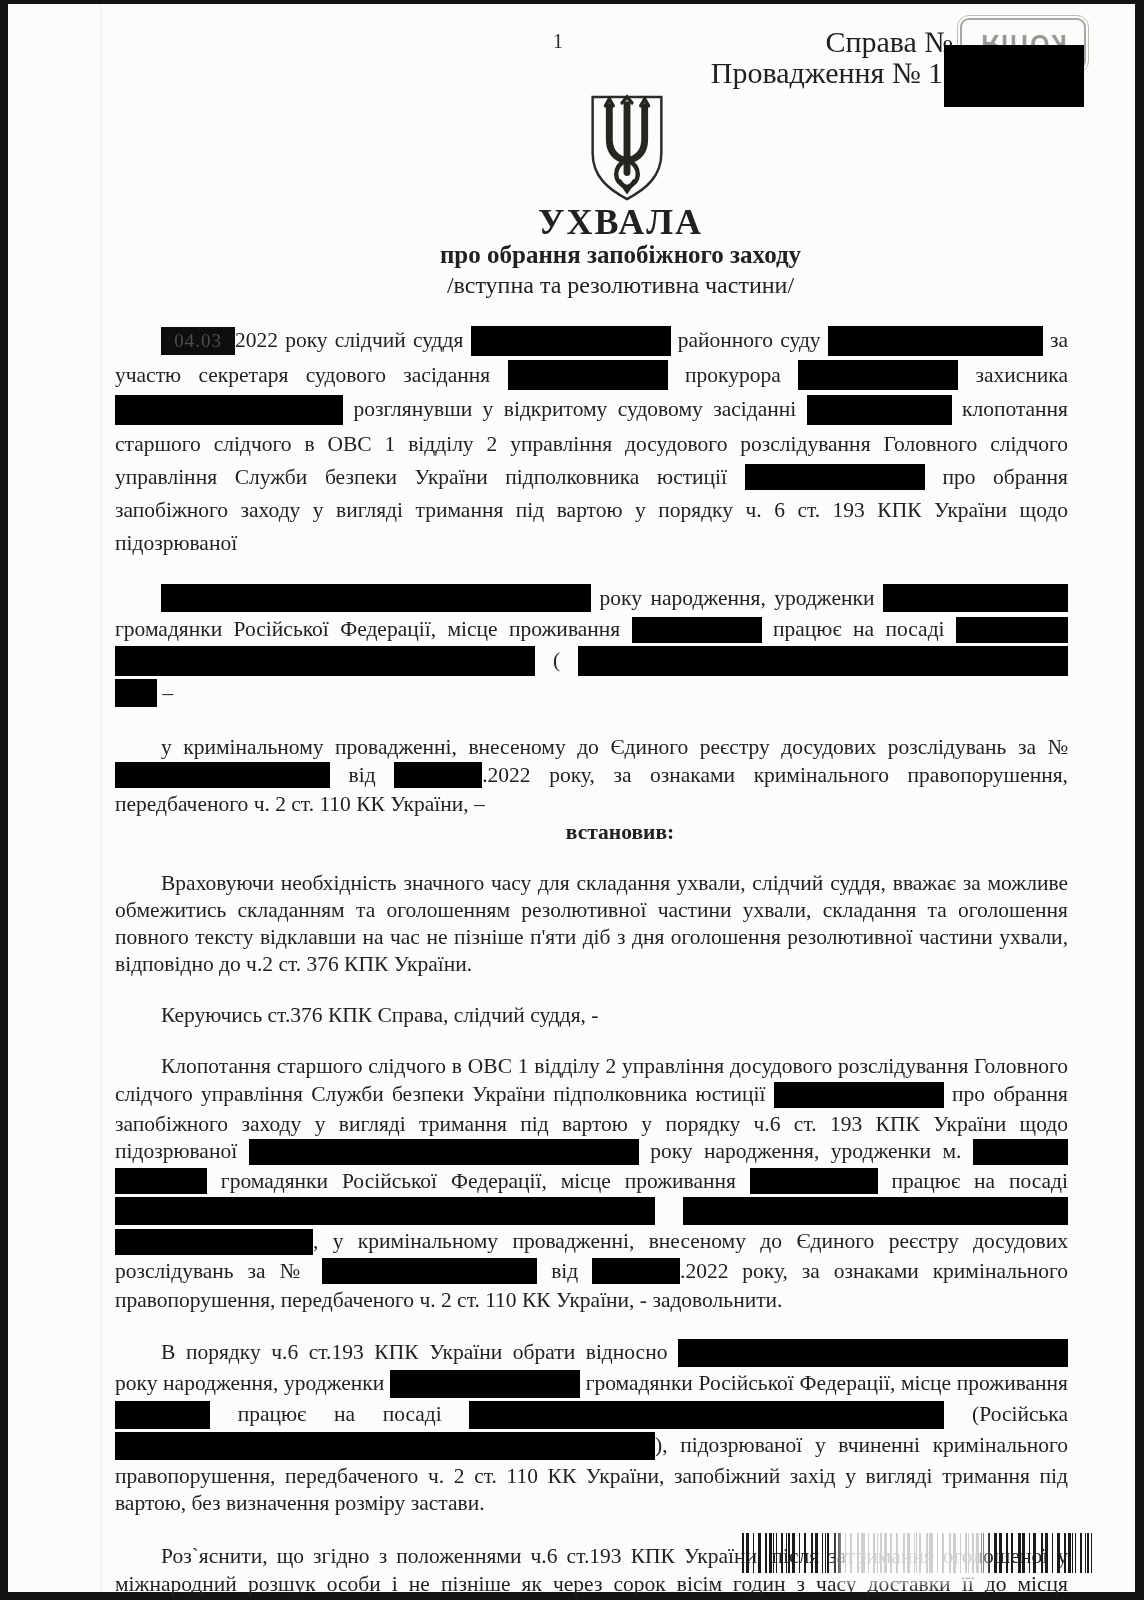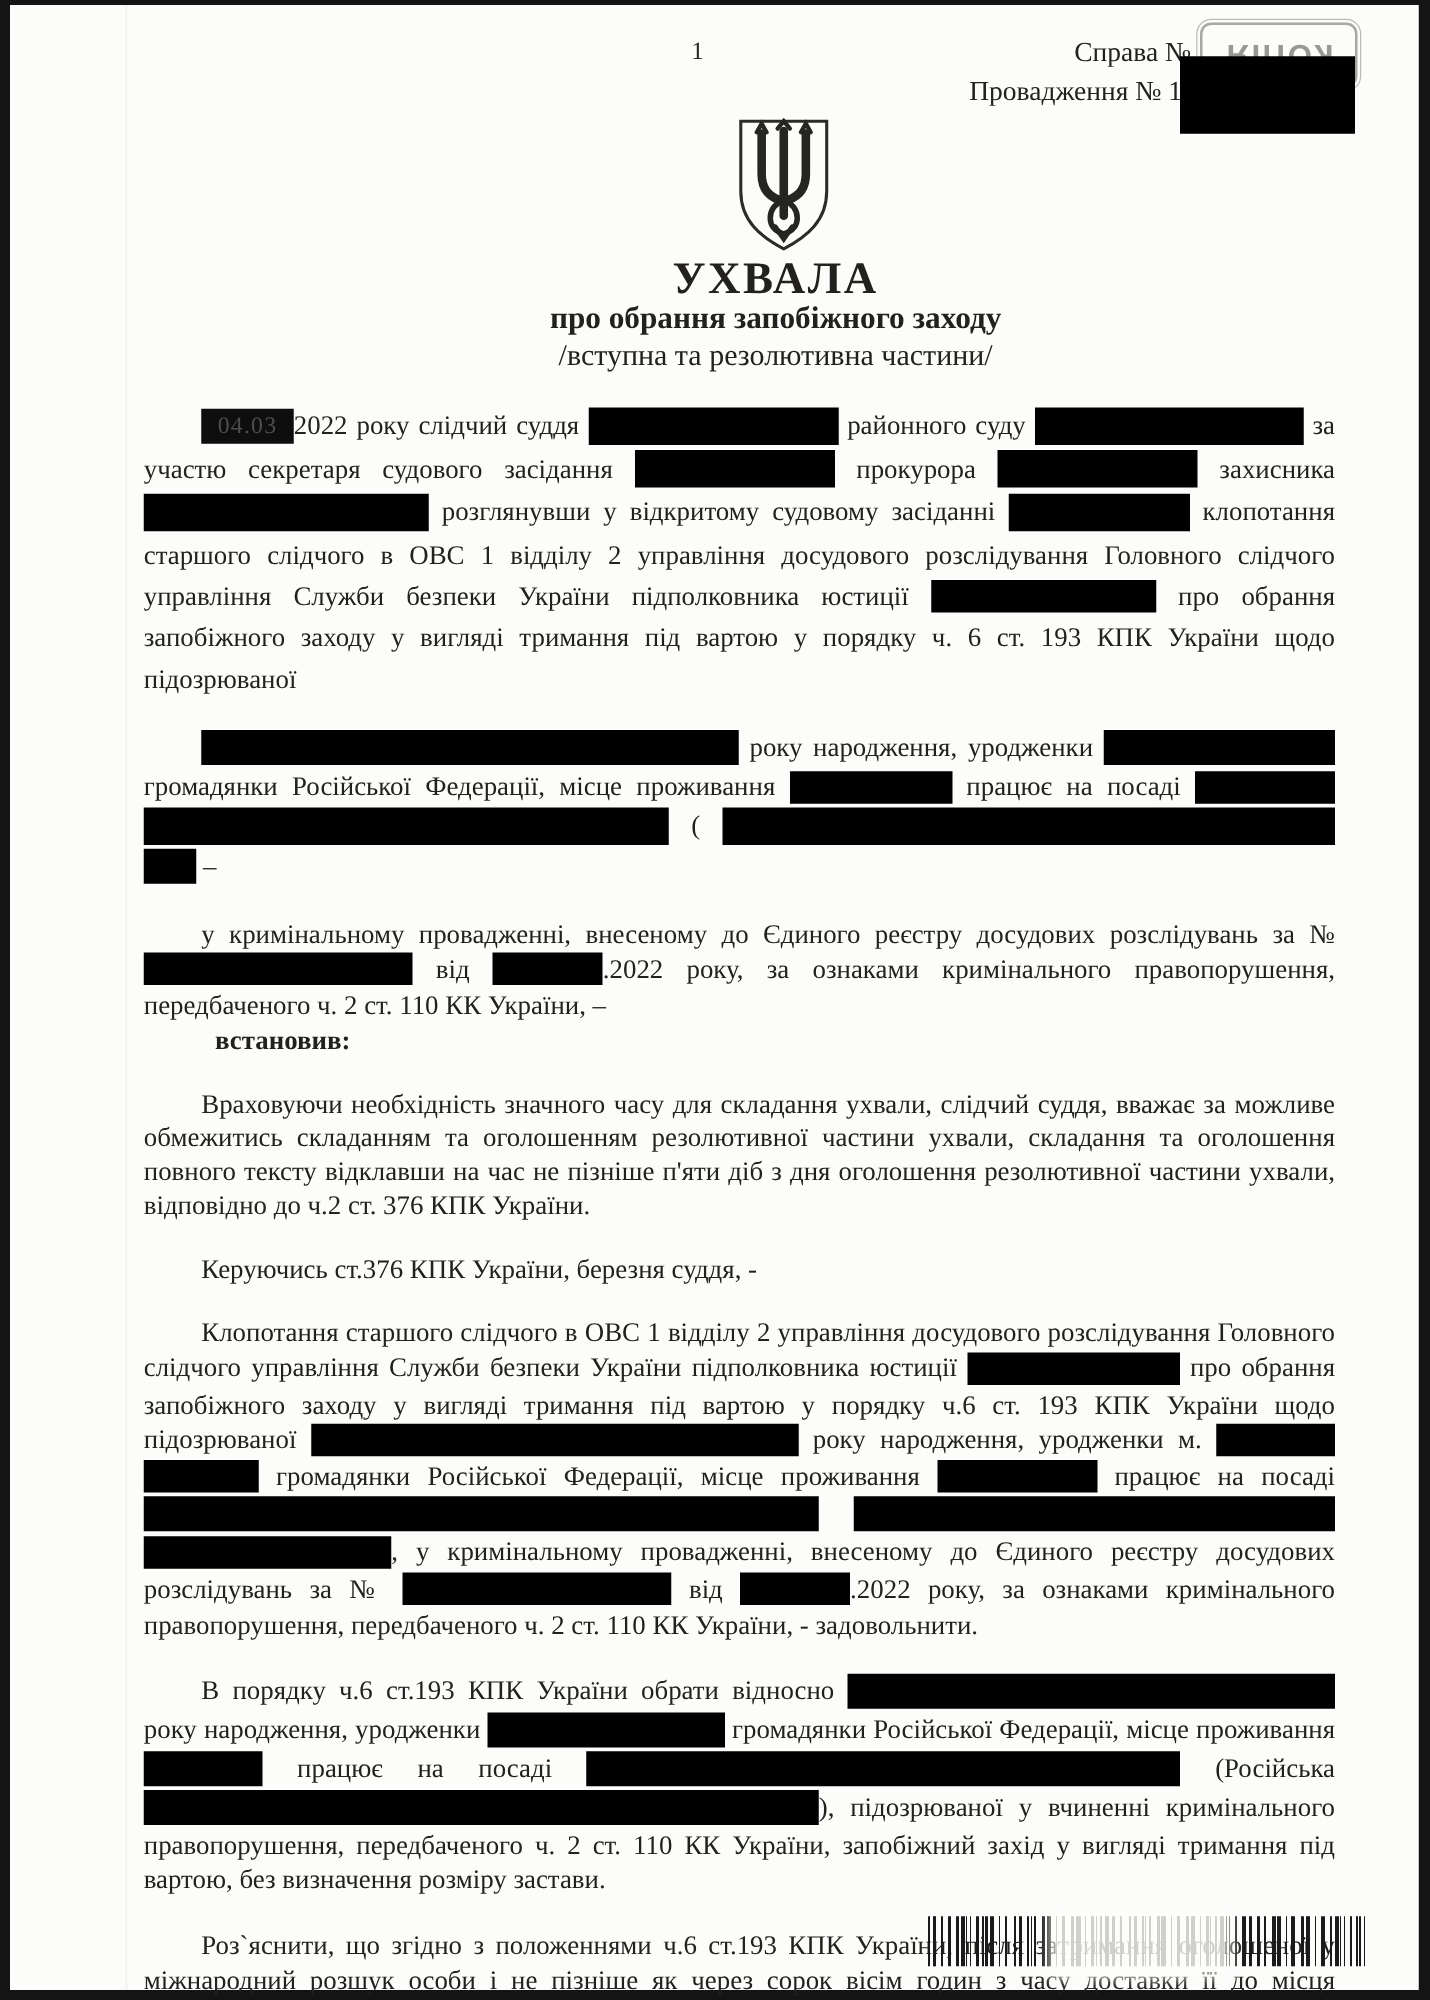--- a/index.html
+++ b/index.html
@@ -13,21 +13,21 @@
     background:#fcfcfb; color:#22211f;
   }
   .fold { position:absolute; top:0; bottom:0; width:2px; background:rgba(0,0,0,0.03); }
   .inner { position:relative; padding:22px 67px 0 107px; }
 
   
   .page-number {
     position:absolute; left:545px; top:26px;
     font-size:20px; color:#2a2a28;
   }
-  .case-header { text-align:right; padding-right:115px; font-size:22px; line-height:31px; }
+  .case-header { text-align:right; padding-right:115px; font-size:30px; line-height:31px; }
   .stamp {
     position:absolute; left:952px; top:14px; width:122px; height:48px;
     transform:rotate(180deg);
     border:2px solid #a9a7a3; outline:1px solid #bdbbb7; outline-offset:2px;
     border-radius:9px; display:flex; align-items:center; justify-content:center;
     color:#9a9894; font-family:"Liberation Sans",sans-serif;
     font-weight:bold; font-size:25px; letter-spacing:2px; z-index:1;
   }
   .header-redaction {
     position:absolute; left:936px; top:41px; width:140px; height:62px;
@@ -38,21 +38,21 @@
   .emblem { display:block; margin:6px 0 0 472px; width:80px; height:108px; }
   .title-block { text-align:center; padding-left:58px; margin-top:4px; }
   .title-main { font-weight:bold; font-size:36px; line-height:32px; letter-spacing:2px; }
   .title-sub  { font-weight:bold; font-size:25px; line-height:30px; margin-top:2px; }
   .title-note { font-size:24px; line-height:30px; }
 
   
   .doc-body { margin-top:22px; font-size:21.5px; }
   .para { margin:0; text-align:justify; }
   .para.indent { text-indent:46px;margin-top:24px; }
-  .para.center { padding-left:57px; font-weight:bold; text-indent:0; }
+  .para.center { text-align:center; padding-left:57px; font-weight:bold; text-indent:0; }
   [data-name="intro-paragraph"]              { line-height:33px; }
   [data-name="suspect-details-paragraph"]    { line-height:28px; }
   [data-name="criminal-proceeding-paragraph"]{ line-height:27.5px; }
   [data-name="ustanovyv-heading"]            { line-height:27px; }
   [data-name="reasoning-paragraph"]          { line-height:27px; }
   [data-name="full-text-date-paragraph"],
   [data-name="guided-by-paragraph"]          { line-height:27.5px; }
   [data-name="ukhvalyv-heading"]             { line-height:27px; margin-top:16px; }
   [data-name="resolution-paragraph"]         { line-height:27.5px; }
   [data-name="order-paragraph"]              { line-height:27.5px; }
@@ -121,21 +121,21 @@
         <div class="title-sub" data-name="document-subtitle">про обрання запобіжного заходу</div>
         <div class="title-note" data-name="document-subtitle-note">/вступна та резолютивна частини/</div>
       </div>
 
       <div class="doc-body" data-name="document-body">
           <p class="para indent" data-name="intro-paragraph"><span class="redact ghost" data-name="redaction-bar" style="width: 74px; height: 28px;">04.03</span>2022 року слідчий суддя <span class="redact" data-name="redaction-bar" style="width: 200px; height: 30px;"></span> районного суду <span class="redact" data-name="redaction-bar" style="width: 215px; height: 30px;"></span> за участю секретаря судового засідання <span class="redact" data-name="redaction-bar" style="width: 160px; height: 30px;"></span> прокурора <span class="redact" data-name="redaction-bar" style="width: 160px; height: 30px;"></span> захисника <span class="redact" data-name="redaction-bar" style="width: 228px; height: 30px;"></span> розглянувши у відкритому судовому засіданні <span class="redact" data-name="redaction-bar" style="width: 145px; height: 30px;"></span> клопотання старшого слідчого в ОВС 1 відділу 2 управління досудового розслідування Головного слідчого управління Служби безпеки України підполковника юстиції <span class="redact" data-name="redaction-bar" style="width: 180px; height: 26px;"></span> про обрання запобіжного заходу у вигляді тримання під вартою  у порядку ч. 6 ст. 193 КПК України щодо підозрюваної</p>
           <p class="para indent" data-name="suspect-details-paragraph"><span class="redact" data-name="redaction-bar" style="width: 430px; height: 28px;"></span> року народження, уродженки <span class="redact" data-name="redaction-bar" style="width: 185px; height: 28px;"></span> громадянки Російської Федерації, місце проживання <span class="redact" data-name="redaction-bar" style="width: 130px; height: 26px;"></span> працює на посаді <span class="redact" data-name="redaction-bar" style="width: 112px; height: 26px;"></span> <span class="redact" data-name="redaction-bar" style="width: 420px; height: 30px;"></span> ( <span class="redact" data-name="redaction-bar" style="width: 490px; height: 30px;"></span> <span class="redact" data-name="redaction-bar" style="width: 42px; height: 28px;"></span> –</p>
           <p class="para indent" data-name="criminal-proceeding-paragraph">у кримінальному провадженні, внесеному до Єдиного реєстру досудових розслідувань за № <span class="redact" data-name="redaction-bar" style="width: 215px; height: 26px;"></span> від <span class="redact" data-name="redaction-bar" style="width: 88px; height: 26px;"></span>.2022 року, за ознаками кримінального правопорушення, передбаченого ч. 2 ст. 110 КК України, –</p>
           <p class="para center" data-name="ustanovyv-heading">встановив:</p>
           <p class="para indent" data-name="reasoning-paragraph">Враховуючи необхідність значного часу для складання ухвали, слідчий суддя, вважає за можливе обмежитись складанням та оголошенням резолютивної частини ухвали, складання та оголошення повного тексту відклавши на час не пізніше п'яти діб з дня оголошення резолютивної частини ухвали, відповідно до ч.2 ст. 376 КПК України.</p>
-          <p class="para indent" data-name="guided-by-paragraph">Керуючись ст.376 КПК України, березня суддя, -</p>
+          <p class="para indent" data-name="guided-by-paragraph">Керуючись ст.376 КПК Справа, слідчий суддя, -</p>
           <p class="para indent" data-name="resolution-paragraph">Клопотання старшого слідчого в ОВС 1 відділу 2 управління досудового розслідування Головного слідчого управління Служби безпеки України підполковника юстиції <span class="redact" data-name="redaction-bar" style="width: 170px; height: 26px;"></span> про обрання запобіжного заходу у вигляді тримання під вартою у порядку ч.6 ст. 193 КПК України щодо підозрюваної <span class="redact" data-name="redaction-bar" style="width: 390px; height: 26px;"></span> року народження, уродженки м. <span class="redact" data-name="redaction-bar" style="width: 95px; height: 26px;"></span> <span class="redact" data-name="redaction-bar" style="width: 92px; height: 26px;"></span> громадянки Російської Федерації, місце проживання <span class="redact" data-name="redaction-bar" style="width: 128px; height: 26px;"></span> працює на посаді <span class="redact" data-name="redaction-bar" style="width: 540px; height: 28px;"></span> <span class="redact" data-name="redaction-bar" style="width: 385px; height: 28px;"></span> <span class="redact" data-name="redaction-bar" style="width: 198px; height: 26px;"></span>, у кримінальному провадженні, внесеному до Єдиного реєстру досудових розслідувань за № <span class="redact" data-name="redaction-bar" style="width: 215px; height: 26px;"></span> від <span class="redact" data-name="redaction-bar" style="width: 88px; height: 26px;"></span>.2022 року, за ознаками кримінального правопорушення, передбаченого ч. 2 ст. 110 КК України, - задовольнити.</p>
           <p class="para indent" data-name="order-paragraph">В порядку ч.6 ст.193 КПК України обрати відносно <span class="redact" data-name="redaction-bar" style="width: 390px; height: 28px;"></span> року народження, уродженки <span class="redact" data-name="redaction-bar" style="width: 190px; height: 28px;"></span> громадянки Російської Федерації, місце проживання <span class="redact" data-name="redaction-bar" style="width: 95px; height: 28px;"></span> працює на посаді <span class="redact" data-name="redaction-bar" style="width: 475px; height: 28px;"></span> (Російська <span class="redact" data-name="redaction-bar" style="width: 540px; height: 28px;"></span>), підозрюваної у вчиненні кримінального правопорушення, передбаченого ч. 2 ст. 110 КК України, запобіжний захід у вигляді тримання під вартою, без визначення розміру застави.</p>
           <p class="para indent" data-name="clarification-paragraph">Роз`яснити, що згідно з положеннями ч.6 ст.193 КПК України, після затримання оголошеної у міжнародний розшук особи і не пізніше як через сорок вісім годин з часу доставки її до місця кримінального провадження слідчий суддя, суд за участю підозрюваного, обвинуваченого розглядає питання про застосування обраного запобіжного заходу у вигляді тримання під вартою</p>
         </div>
     </div>
 
     <div class="barcode-wrap" data-name="barcode">
       <div class="barcode-bars" data-name="barcode-bars"></div>
       <div class="barcode-blur" data-name="barcode-redaction"></div>
     </div>

